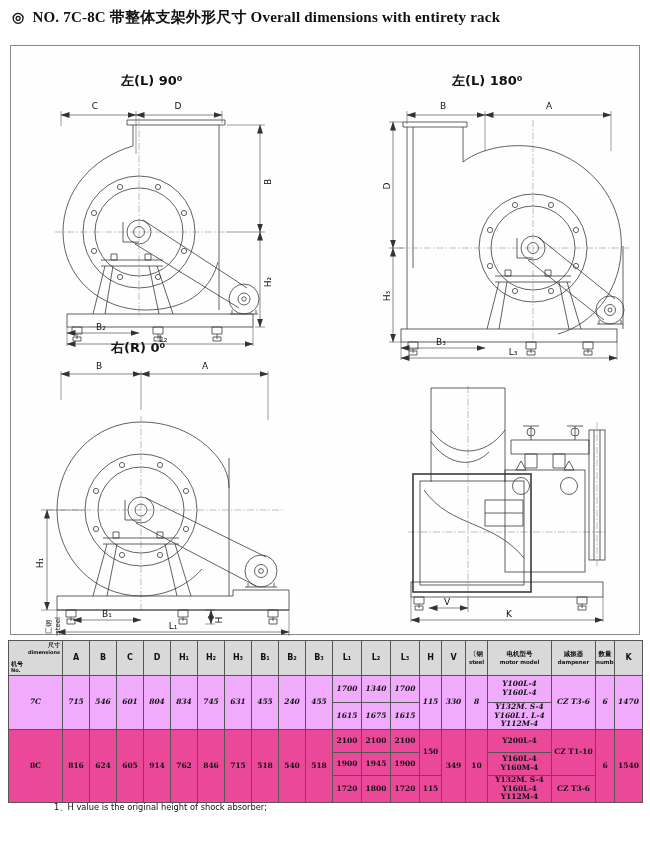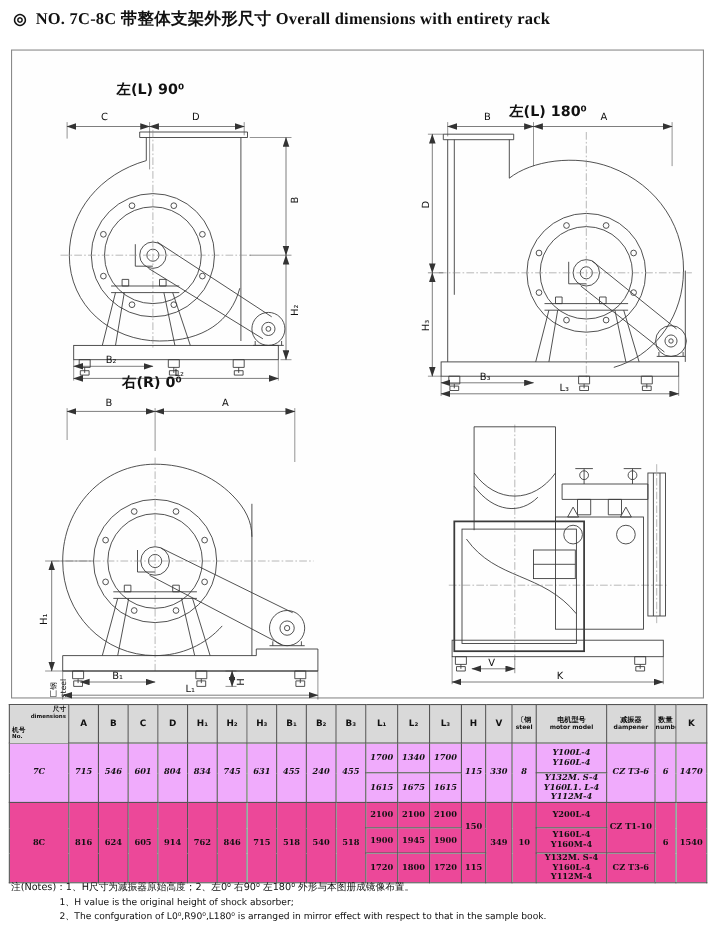--- a/index.html
+++ b/index.html
@@ -45,22 +45,22 @@
     </marker>
   </defs>
 </svg>
 
 <div class="title">
   <span class="bullet">◎</span><span>NO. 7C-8C 带整体支架外形尺寸 Overall dimensions with entirety rack</span>
 </div>
 
 <div class="panel">
 
-  <div class="cap" style="left:95px;top:26px;">左(L) 90⁰</div>
-  <div class="cap" style="left:452px;top:26px;margin-top:20px;">左(L) 180⁰</div>
+  <div class="cap" style="left:110px;top:26px;">左(L) 90⁰</div>
+  <div class="cap" style="left:441px;top:26px;">左(L) 180⁰</div>
   <div class="cap" style="left:100px;top:293px;">右(R) 0⁰</div>
 
   <svg style="left:28px;top:50px;" width="240" height="252" viewBox="0 0 240 252">
     <g>
       <path class="ext" d="M22,30V15 M97,58V15 M183,27V15"></path>
       <line class="dim" x1="22" y1="19" x2="97" y2="19" marker-start="url(#ah)" marker-end="url(#ah)"></line>
       <line class="dim" x1="97" y1="19" x2="183" y2="19" marker-start="url(#ah)" marker-end="url(#ah)"></line>
       <text class="dl" x="56" y="13" text-anchor="middle">C</text>
       <text class="dl" x="139" y="13" text-anchor="middle">D</text>
     </g>
@@ -427,16 +427,14 @@
     <td>115</td>
     <td class="motor">Y132M. S-4
 Y160L-4
 Y112M-4</td>
     <td>CZ T3-6</td>
   </tr>
   </tbody>
 </table>
 
 <div class="notes">
-  <div><span>注(Notes)：</span><span>1、H尺寸为减振器原始高度；2、左0⁰  右90⁰   左180⁰  外形与本图册成镜像布置。</span></div>
   <div class="en">1、H value is the original height of shock absorber;</div>
-  <div class="en">2、The confguration of L0⁰,R90⁰,L180⁰ is arranged in mirror effect with respect to that in the sample book.</div>
 </div>
 
 </body></html>

